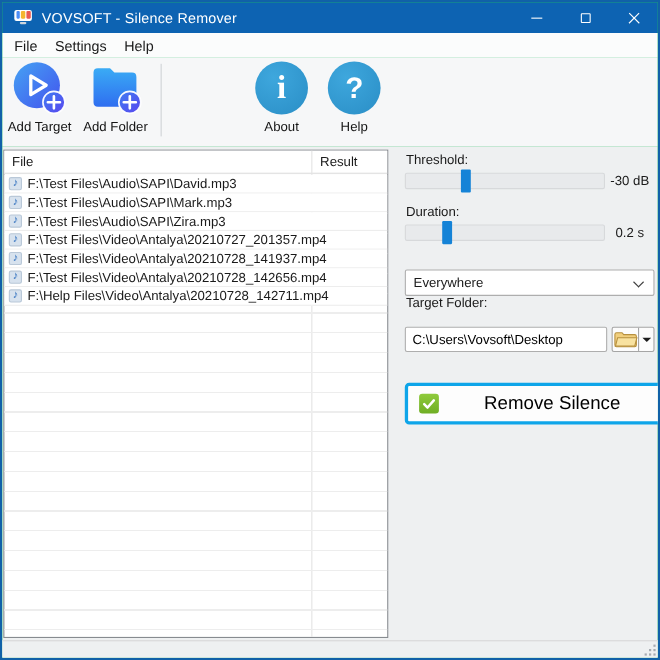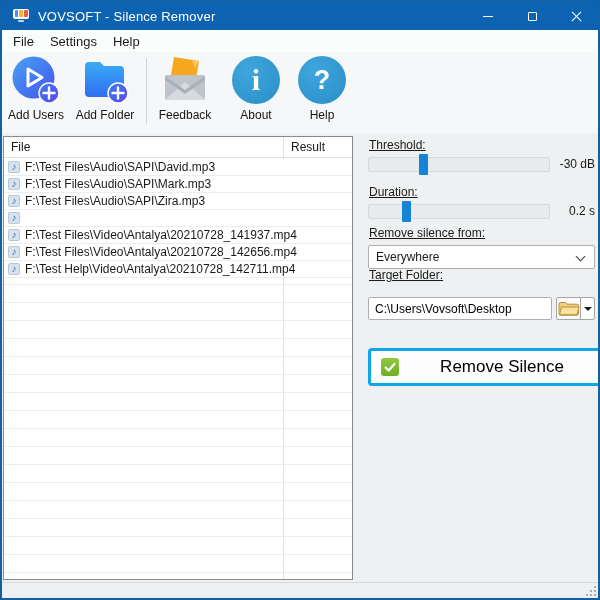--- a/index.html
+++ b/index.html
@@ -44,24 +44,24 @@
   .fl-header{position:relative;height:21px;background:#fff;border-bottom:1px solid #dedede;font-size:12px;}
   .fl-header .h-file{position:absolute;left:7px;top:3px;}
   .fl-header .h-result{position:absolute;left:287px;top:3px;}
   .fl-colline{position:absolute;left:279px;top:0;bottom:0;width:1px;background:#e3e3e3;}
   .fl-body{position:absolute;left:0;top:22px;right:0;bottom:0;
     background:repeating-linear-gradient(to bottom,transparent 0 17px,#ededed 17px 18px);}
   .fl-row{height:17px;border-bottom:1px solid #ededed;background:#fff;display:flex;align-items:center;padding-left:4px;font-size:12px;white-space:nowrap;overflow:hidden;}
   .note-icon{width:12px;height:12px;background:#d7e2ee;border:1px solid #b9c8d8;border-radius:2px;color:#2f6fbe;font-size:10px;line-height:10px;text-align:center;margin-right:5px;flex:0 0 auto;}
   
   .panel{position:absolute;left:366px;top:3px;width:227px;height:440px;font-size:12px;}
-  .p-label{position:absolute;left:1px;text-decoration:underline;}
+  .p-label{position:absolute;left:1px;}
   .track{position:absolute;left:0;width:182px;height:15px;background:#e8eaec;border:1px solid #d7d9db;border-radius:2px;}
   .thumb{position:absolute;top:-4px;width:9px;height:21px;background:#1583d7;border-radius:1px;}
-  .slider-value{position:absolute;left:182px;right:0;height:15px;line-height:15px;text-align:right;}
+  .slider-value{position:absolute;left:182px;right:0;height:15px;line-height:15px;text-align:center;}
   .combo{position:absolute;left:0;top:109px;width:227px;height:24px;background:#fff;border:1px solid #aeaeae;border-radius:2px;display:flex;align-items:center;padding-left:7px;}
   .chevron{position:absolute;right:10px;top:7px;width:7px;height:7px;border-right:1.5px solid #3d3d3d;border-bottom:1.5px solid #3d3d3d;transform:rotate(45deg);}
   .tf-input{position:absolute;left:0;top:161px;width:184px;height:23px;border:1px solid #aeaeae;border-radius:2px;background:#fff;font-size:12px;padding:0 6px;font-family:"Liberation Sans","DejaVu Sans",sans-serif;color:#000;}
   .split-btn{position:absolute;left:188px;top:161px;width:39px;height:23px;background:#fcfcfc;border:1px solid #a5a5a5;border-radius:2px;display:flex;}
   .split-main{flex:1;display:flex;align-items:center;justify-content:center;}
   .split-div{width:1px;background:#a5a5a5;}
   .split-arrow{width:13px;display:flex;align-items:center;justify-content:center;}
   .tri-down{width:0;height:0;border-left:4px solid transparent;border-right:4px solid transparent;border-top:4px solid #1c1c1c;}
   .action-btn{position:absolute;left:0;top:196px;width:268px;height:38px;background:#fdfdfd;border:3px solid #0ea5e9;border-radius:4px;display:flex;align-items:center;padding:0 10px;margin-top:16px;}
   .checkbox-green{width:18px;height:18px;border-radius:3px;background:linear-gradient(#8fca3c,#6fae24);display:flex;align-items:center;justify-content:center;flex:0 0 auto;}
@@ -128,21 +128,21 @@
               <stop offset="0" stop-color="#3e7df2"></stop>
                 <stop offset="1" stop-color="#5a46ef"></stop>
             </linearGradient>
           </defs>
           <circle cx="21.5" cy="21.5" r="21" fill="url(#gAF)"></circle>
           <path d="M16 13 L30 21.5 L16 30 Z" fill="none" stroke="#ffffff" stroke-width="3" stroke-linejoin="round"></path>
           <circle cx="37" cy="37" r="10" fill="url(#gBadge)" stroke="rgba(255,255,255,0.95)" stroke-width="1.5"></circle>
           <path d="M37 31.5 V42.5 M31.5 37 H42.5" stroke="#fff" stroke-width="2.4" stroke-linecap="round"></path>
         </svg>
       </div>
-      <div class="tb-label">Add Users</div>
+      <div class="tb-label">Add Target</div>
     </div>
 
     <div class="tb-btn" style="left:71px">
       <div class="tb-icon">
         <svg width="48" height="48" viewBox="0 0 48 48">
           <defs>
             <linearGradient id="gFo" x1="0" y1="0" x2="0" y2="1">
               <stop offset="0" stop-color="#3aabf5"></stop>
                 <stop offset="1" stop-color="#2f6ef0"></stop>
             </linearGradient>
@@ -150,32 +150,20 @@
           <path d="M4 10 q0 -4 4 -4 h11 l4 4 h16 q4 0 4 4 v23 q0 4 -4 4 H8 q-4 0 -4 -4 Z" fill="url(#gFo)"></path>
           <circle cx="37" cy="37" r="10" fill="url(#gBadge)" stroke="rgba(255,255,255,0.95)" stroke-width="1.5"></circle>
           <path d="M37 31.5 V42.5 M31.5 37 H42.5" stroke="#fff" stroke-width="2.4" stroke-linecap="round"></path>
         </svg>
       </div>
       <div class="tb-label">Add Folder</div>
     </div>
 
     <div class="tb-sep"></div>
 
-    <div class="tb-btn" style="left:151px">
-      <div class="tb-icon">
-        <svg width="48" height="48" viewBox="0 0 48 48">
-          <polygon points="13,1 38,5 34,29 9,25" fill="#f6a81c"></polygon>
-          <polygon points="38,5 31,4 34,12" fill="#fbc95c"></polygon>
-          <rect x="4" y="19" width="40" height="25" rx="2" fill="#bfc4ca"></rect>
-          <polygon points="4,44 24,26 44,44" fill="#d7dbdf"></polygon>
-          <polygon points="4,20 24,34 44,20 44,24 24,38 4,24" fill="#aab0b7"></polygon>
-        </svg>
-      </div>
-      <div class="tb-label">Feedback</div>
-    </div>
 
     <div class="tb-btn" style="left:222px">
       <div class="tb-icon">
           <div class="circle-blue i-glyph">i</div>
         </div>
       <div class="tb-label">About</div>
     </div>
 
     <div class="tb-btn" style="left:288px">
       <div class="tb-icon">
@@ -202,51 +190,51 @@
         <div class="fl-row">
             <span class="note-icon">♪</span>
             <span>F:\Test Files\Audio\SAPI\Mark.mp3</span>
           </div>
         <div class="fl-row">
             <span class="note-icon">♪</span>
             <span>F:\Test Files\Audio\SAPI\Zira.mp3</span>
           </div>
         <div class="fl-row">
             <span class="note-icon">♪</span>
+            <span>F:\Test Files\Video\Antalya\20210727_201357.mp4</span>
           </div>
         <div class="fl-row">
             <span class="note-icon">♪</span>
             <span>F:\Test Files\Video\Antalya\20210728_141937.mp4</span>
           </div>
         <div class="fl-row">
             <span class="note-icon">♪</span>
             <span>F:\Test Files\Video\Antalya\20210728_142656.mp4</span>
           </div>
         <div class="fl-row">
             <span class="note-icon">♪</span>
-            <span>F:\Test Help\Video\Antalya\20210728_142711.mp4</span>
+            <span>F:\Help Files\Video\Antalya\20210728_142711.mp4</span>
           </div>
       </div>
     </div>
 
     <div class="panel">
 
       <span class="p-label" style="top:2px">Threshold:</span>
       <div class="track" style="top:21px">
         <div class="thumb" style="left: calc(30% - 4.5px);"></div>
       </div>
       <span class="slider-value" style="top:21px">-30 dB</span>
 
       <span class="p-label" style="top:49px">Duration:</span>
       <div class="track" style="top:68px">
         <div class="thumb" style="left: calc(21% - 4.5px);"></div>
       </div>
       <span class="slider-value" style="top:68px">0.2 s</span>
 
-      <span class="p-label" style="top:90px">Remove silence from:</span>
       <div class="combo">
         <span>Everywhere</span>
         <span class="chevron"></span>
       </div>
 
       <span class="p-label" style="top:132px">Target Folder:</span>
       <input class="tf-input" type="text" value="C:\Users\Vovsoft\Desktop" style="">
       <div class="split-btn">
         <div class="split-main">
           <svg width="22" height="17" viewBox="0 0 22 17">

